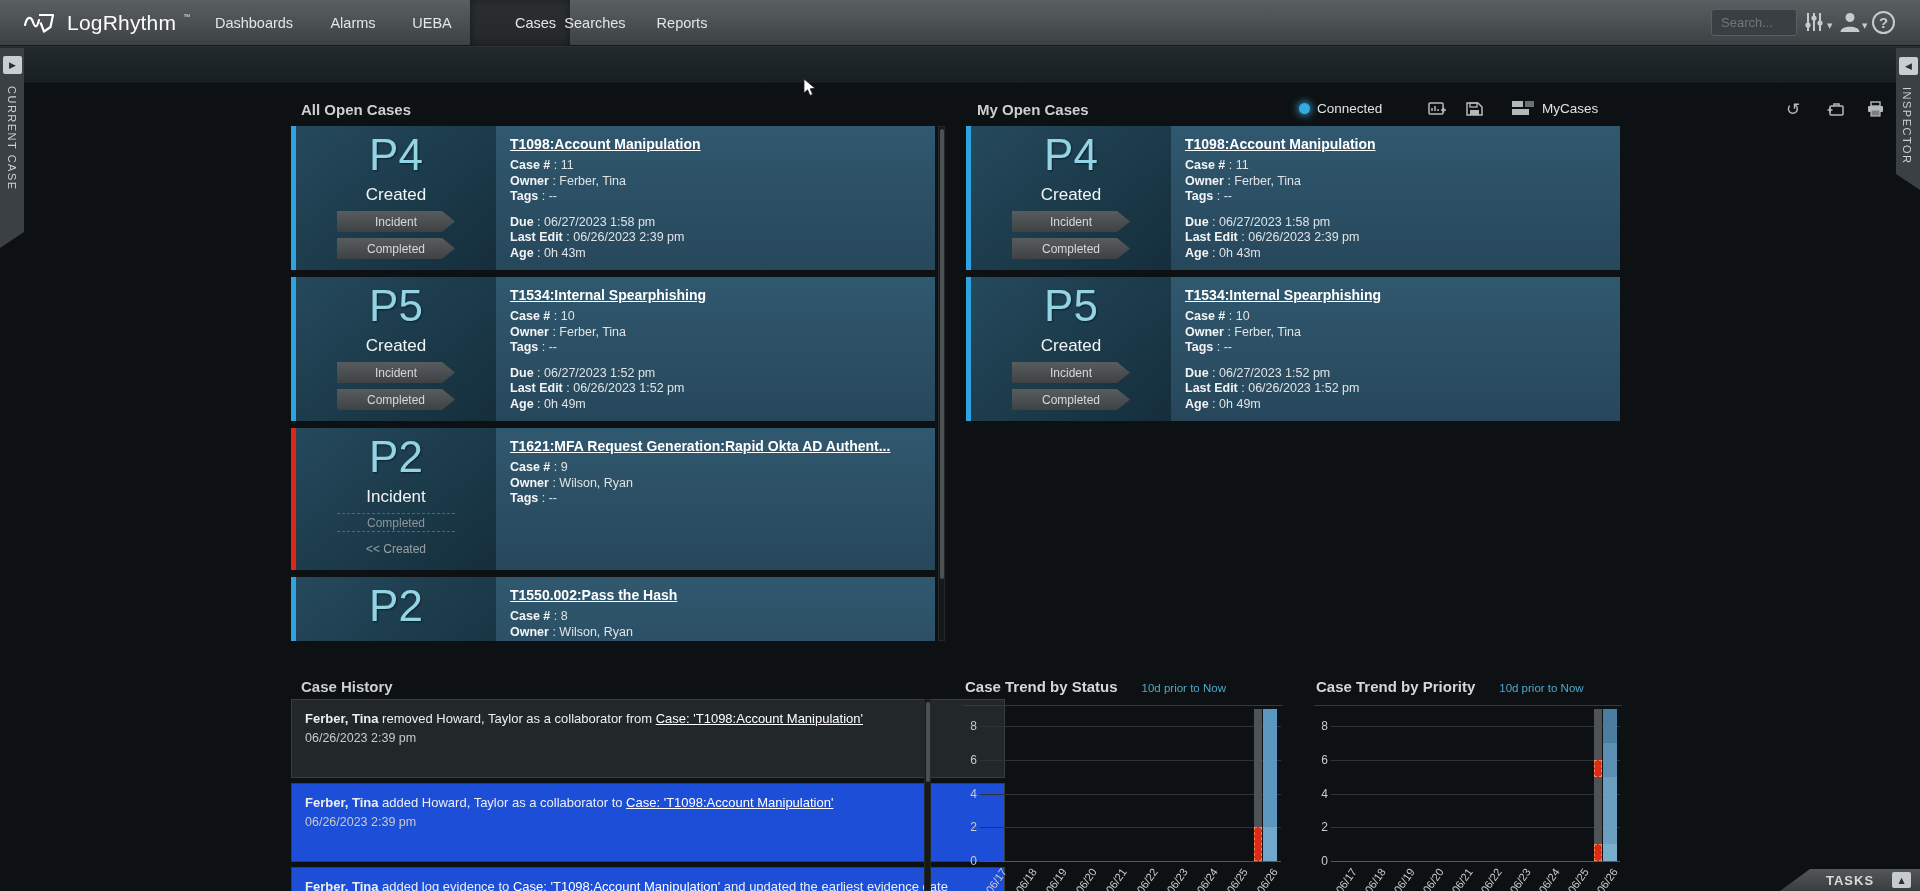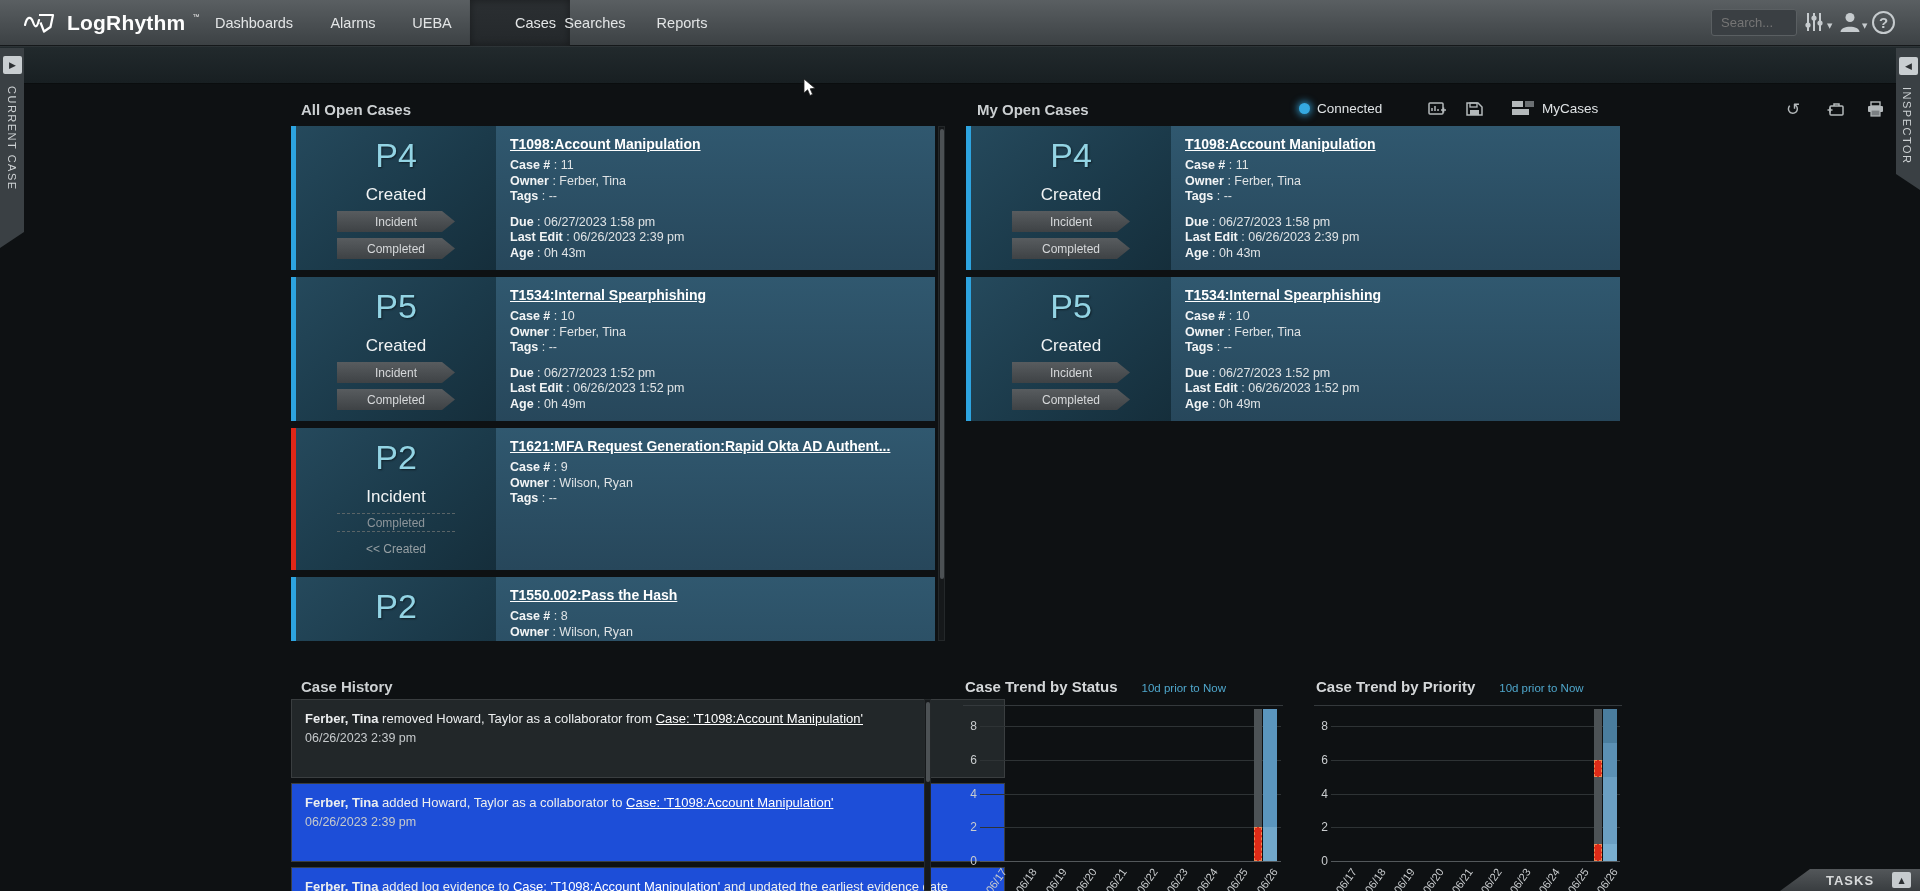--- a/index.html
+++ b/index.html
@@ -3,21 +3,21 @@
 <meta charset="utf-8">
 <style>
   html,body{margin:0;padding:0;background:#0e1113;}
   *{box-sizing:border-box;}
   body{font-family:"Liberation Sans", sans-serif; width:1920px; height:891px; position:relative; overflow:hidden; color:#dfe3e5;}
 
   
   .topnav{position:absolute;left:0;top:0;width:1920px;height:46px;
     background:linear-gradient(#5a5f62,#3c4144);border-bottom:1px solid #15181a;z-index:30;}
   .logo{position:absolute;left:24px;top:8px;display:flex;align-items:center;gap:7px;}
-  .logo-text{font-size:21px;font-weight:bold;color:#fdfdfd;letter-spacing:.2px;}
+  .logo-text{font-size:21px;font-weight:normal;color:#fdfdfd;letter-spacing:.2px;}
   .logo-tm{font-size:7px;color:#e8e8e8;vertical-align:top;position:relative;top:-7px;}
   .nav-tab{position:absolute;top:0;height:46px;display:flex;align-items:center;justify-content:center;
     color:#e3e5e6;font-size:14.5px;cursor:default;padding:0 14px;transform:translateX(-50%);}
   .nav-tab.active{background:linear-gradient(#2b2f32,#24282b);box-shadow:inset 0 0 8px rgba(0,0,0,.4);}
   .searchbox{position:absolute;left:1711px;top:9px;width:86px;height:27px;background:#3a3f43;
     border:1px solid #5a5f62;border-radius:3px;color:#b9bec0;font-size:13px;padding:0 9px;
     font-family:"Liberation Sans",sans-serif;}
   .nav-ico{position:absolute;top:12px;color:#c6cbce;}
   .caret{font-family:"DejaVu Sans",sans-serif;font-size:7px;color:#c6cbce;position:absolute;top:22px;}
   .help-circle{position:absolute;left:1872px;top:11px;width:23px;height:23px;border-radius:50%;
@@ -41,21 +41,21 @@
     display:flex;align-items:center;justify-content:center;font-size:9px;color:#2c3033;
     font-family:"DejaVu Sans",sans-serif;}
   .vlabel{position:absolute;writing-mode:vertical-rl;font-size:11px;letter-spacing:1.5px;color:#ced2d4;}
 
   
   .panel-title{position:absolute;font-size:15px;font-weight:bold;color:#ccd0d2;}
   .cards-list{position:absolute;display:flex;flex-direction:column;gap:7px;overflow:hidden;}
   .case-card{flex:0 0 142px;display:flex;border-left:5px solid #2da4e0;background:#1b3a4a;}
   .card-left{width:200px;background:linear-gradient(140deg,#25495c 0%,#1b3a4a 55%,#152e3b 100%);
     display:flex;flex-direction:column;align-items:center;flex-shrink:0;}
-  .prio{font-size:34px;line-height:50px;margin-top:4px;color:#93d4e4;text-shadow:1px 1px 2px rgba(0,0,0,.5);}
+  .prio{font-size:44px;line-height:50px;margin-top:4px;color:#93d4e4;text-shadow:1px 1px 2px rgba(0,0,0,.5);}
   .cstatus{font-size:17px;color:#f2f4f5;margin-top:5px;}
   .badge{width:118px;height:21px;margin-top:6px;display:flex;align-items:center;justify-content:center;
     font-size:12px;color:#d6d8da;}
   .badge-arrow{background:linear-gradient(#585c5f,#3e4245);
     clip-path:polygon(0 0,calc(100% - 13px) 0,100% 50%,calc(100% - 13px) 100%,0 100%);
     filter:drop-shadow(0 1px 1px rgba(0,0,0,.6));}
   .badge-dashed{border-top:1px dashed #5a6467;border-bottom:1px dashed #5a6467;color:#8d959a;height:19px;}
   .badge-plain{color:#97a0a4;background:none;}
   .card-right{flex:1;background:linear-gradient(180deg,#30586f,#27475b);padding:9px 14px;overflow:hidden;}
   .ctitle{display:inline-block;font-size:14px;font-weight:bold;color:#ffffff;text-decoration:underline;

